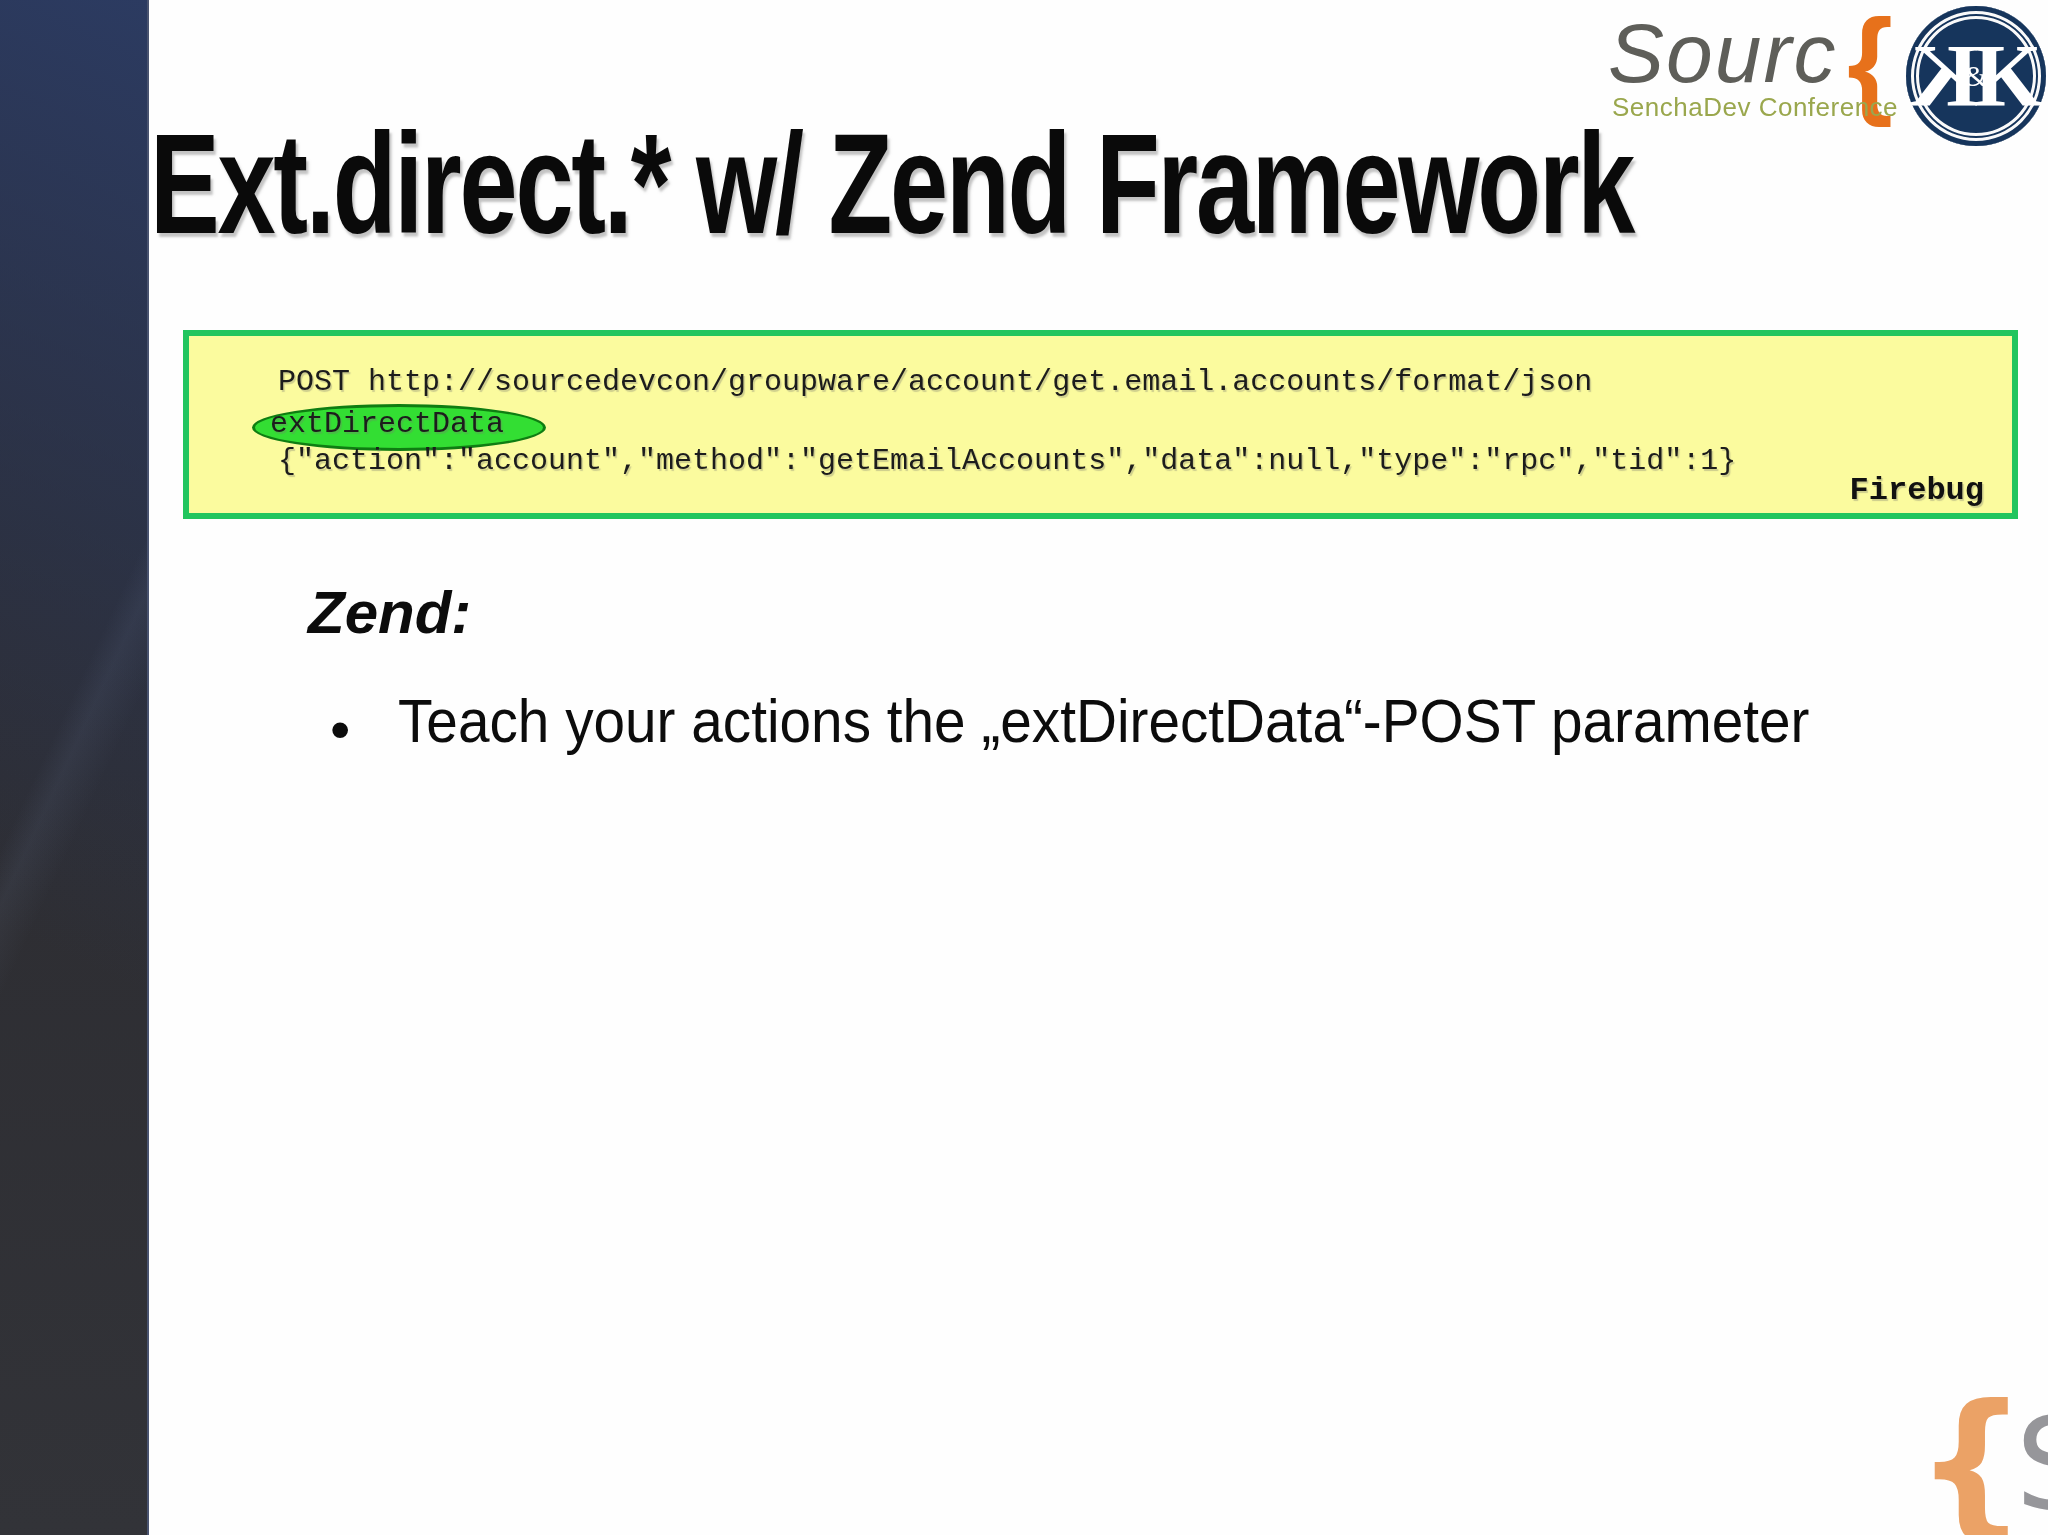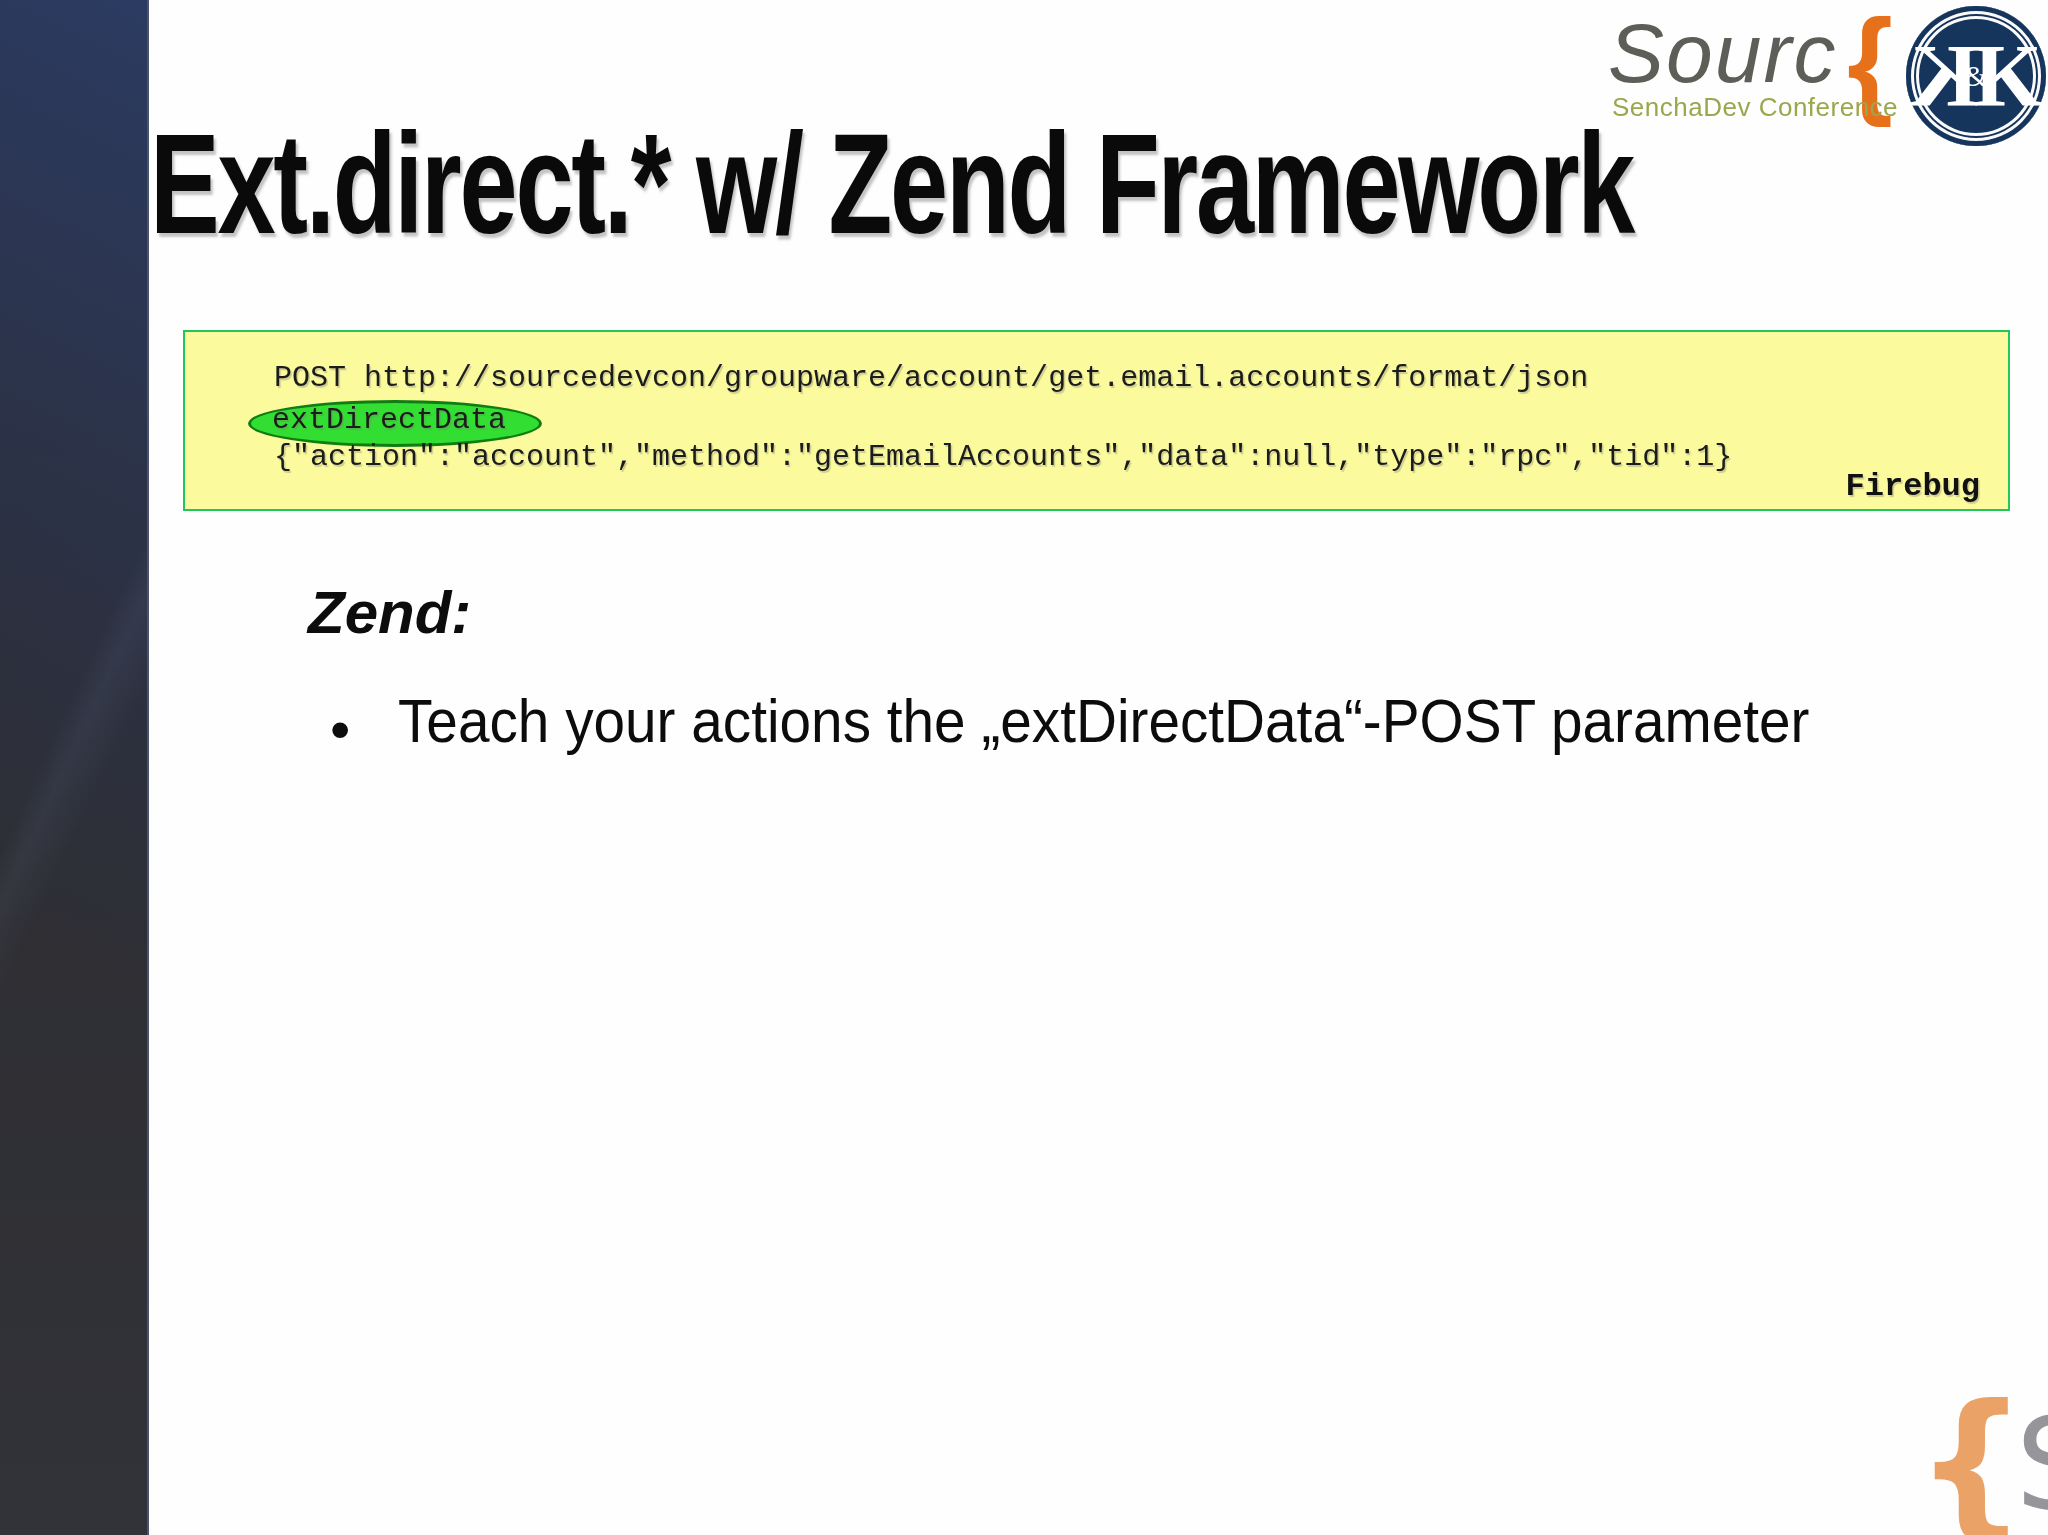--- a/index.html
+++ b/index.html
@@ -52,30 +52,30 @@
     position: absolute; left: 150px; top: 112px;
     font-size: 143px; font-weight: bold; color: #0a0a0a;
     line-height: 1; letter-spacing: -3px; white-space: nowrap;
     transform: scaleX(0.73); transform-origin: left top;
     text-shadow: 3px 4px 3px rgba(145,145,145,0.55);
   }
 
   
   .code-panel {
     position: absolute; left: 183px; top: 330px; width: 1823px; height: 177px;
-    background: #fbfb9e; border: 2px solid #22c55e; text-align: center;
+    background: #fbfb9e; border: 6px solid #22c55e; text-align: center;
   }
   .code-line {
     position: absolute; z-index: 2;
     font-family: "Liberation Mono", monospace;
     font-size: 30px; color: #1c1c1c; line-height: 36px; white-space: nowrap;
     text-shadow: 1.5px 1.5px 1px rgba(120,120,110,0.35);
   }
   .code-line-request { left: 89px; top: 28px; }
-  .code-line-param   { left: 87px; top: 70px; }
+  .code-line-param   { left: 81px; top: 70px; }
   .code-line-payload { left: 89px; top: 107px; }
   .code-source-label {
     position: absolute; right: 28px; top: 137px; z-index: 2;
     font-family: "Liberation Mono", monospace; font-weight: bold;
     font-size: 32px; color: #111; line-height: 36px;
     text-shadow: 1.5px 1.5px 1px rgba(120,120,110,0.35);
   }
   .highlight-ellipse {
     position: absolute; left: 63px; top: 68px; width: 294px; height: 47px;
     background: #33de33; border: 3px solid #0f7d12; border-radius: 50%;

